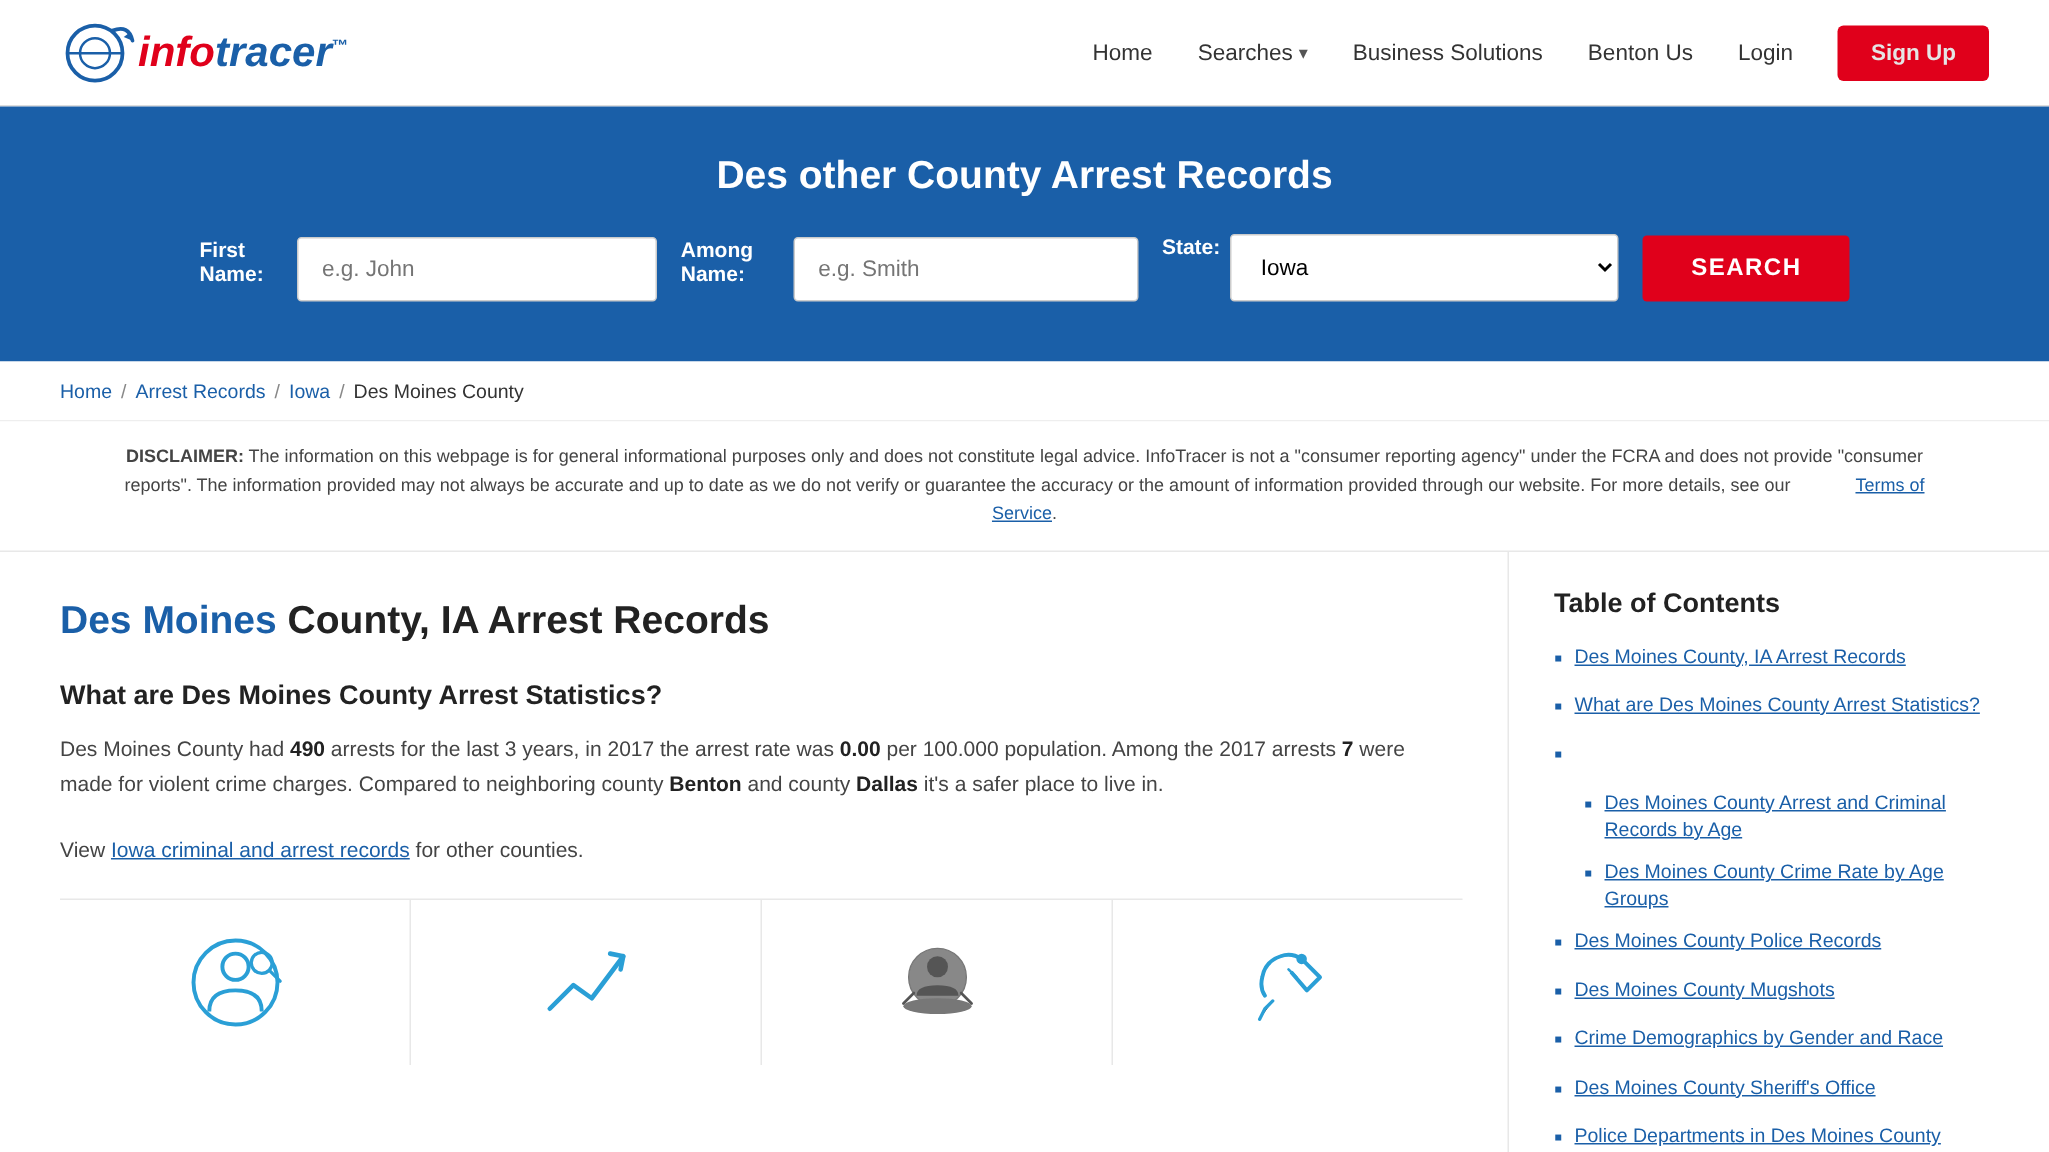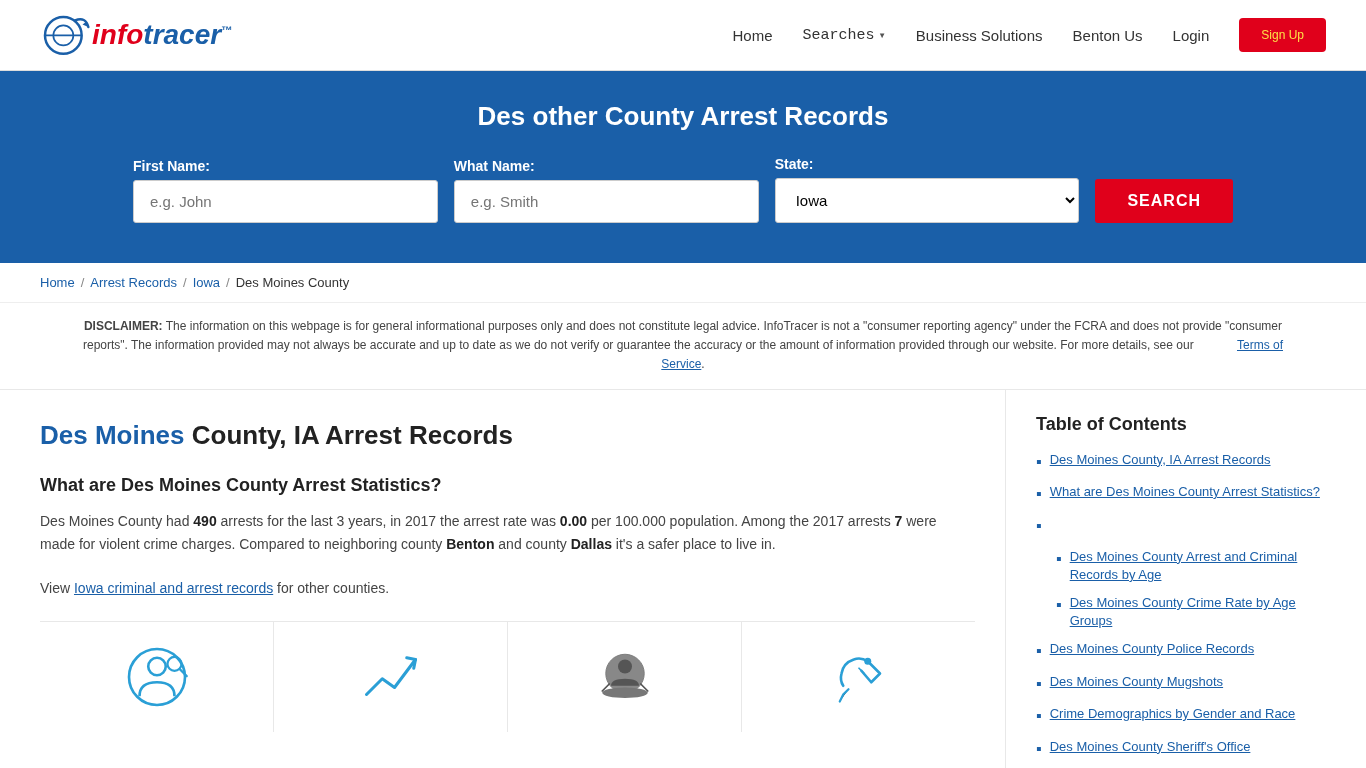--- a/index.html
+++ b/index.html
@@ -25,30 +25,30 @@
       position: relative; margin-right: 2px;
     }
 
     nav { display: flex; align-items: center; gap: 30px; }
     .nav-link {
       text-decoration: none;
       color: #333;
       font-size: 15px;
       cursor: pointer;
     }
-    .nav-searches { display: flex; align-items: center; gap: 4px; font-family: Liberation Mono, monospace; }
+    .nav-searches { display: flex; align-items: center; gap: 4px; }
     .dropdown-arrow { font-size: 12px; color: #555; }
     .nav-login { color: #333; font-size: 15px; text-decoration: none; cursor: pointer; }
     .nav-signup {
       background: #e0001b;
-      color: #fde047;
+      color: #e5e5e5;
       padding: 10px 22px;
       border-radius: 4px;
-      font-size: 12px;
-      font-weight: normal;
+      font-size: 15px;
+      font-weight: bold;
       text-decoration: none;
       cursor: pointer;
     }
 
     
     .hero-banner {
       background: #1a5fa8;
       padding: 30px 40px 40px;
       text-align: center;
     }
@@ -59,21 +59,21 @@
       margin-bottom: 24px;
     }
     .search-form {
       display: flex;
       align-items: flex-end;
       justify-content: center;
       gap: 16px;
       max-width: 1100px;
       margin: 0 auto;
     }
-    .form-group { display: flex; flex-direction: column; gap: 6px; }
+    .form-group { display: flex; flex-direction: row; gap: 6px; }
     .form-label { color: #fff; font-size: 14px; font-weight: bold; text-align: left; }
     .form-input {
       padding: 12px 16px;
       border: 1px solid #ccc;
       border-radius: 3px;
       font-size: 15px;
       outline: none;
       background: #fff;
     }
     .fname-group { flex: 1.2; }
@@ -253,21 +253,21 @@
 </header>
 
 <section class="hero-banner">
   <h1 class="hero-title">Des other County Arrest Records</h1>
   <div class="search-form">
     <div class="form-group fname-group">
       <label class="form-label">First Name:</label>
       <input class="form-input fname-input" type="text" placeholder="e.g. John" style="">
     </div>
     <div class="form-group lname-group">
-      <label class="form-label">What Name:</label>
+      <label class="form-label">Among Name:</label>
       <input class="form-input lname-input" type="text" placeholder="e.g. Smith" style="">
     </div>
     <div class="form-group state-group">
       <label class="form-label">State:</label>
       <select class="state-select">
         <option>Iowa</option>
         <option>Alabama</option>
         <option>Alaska</option>
         <option>Arizona</option>
         <option>Arkansas</option>

